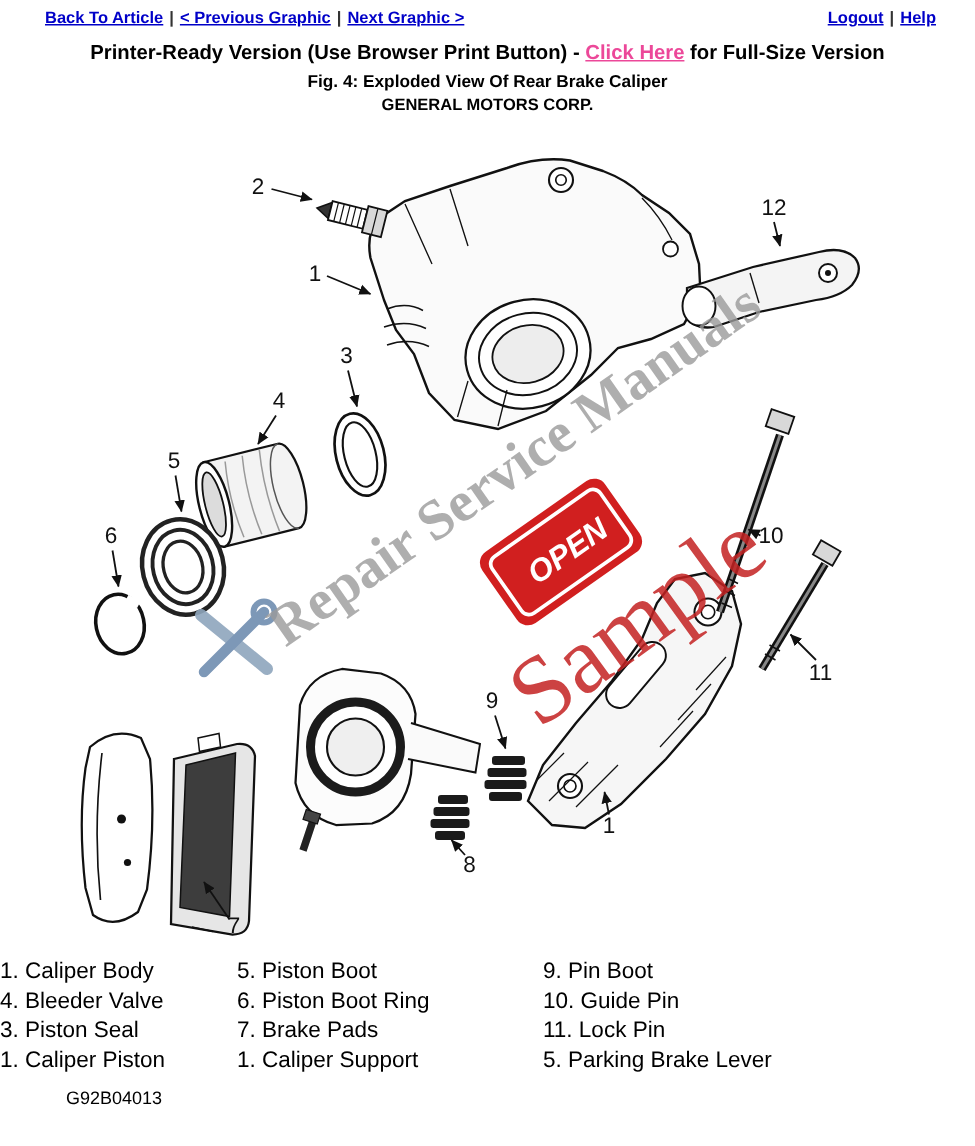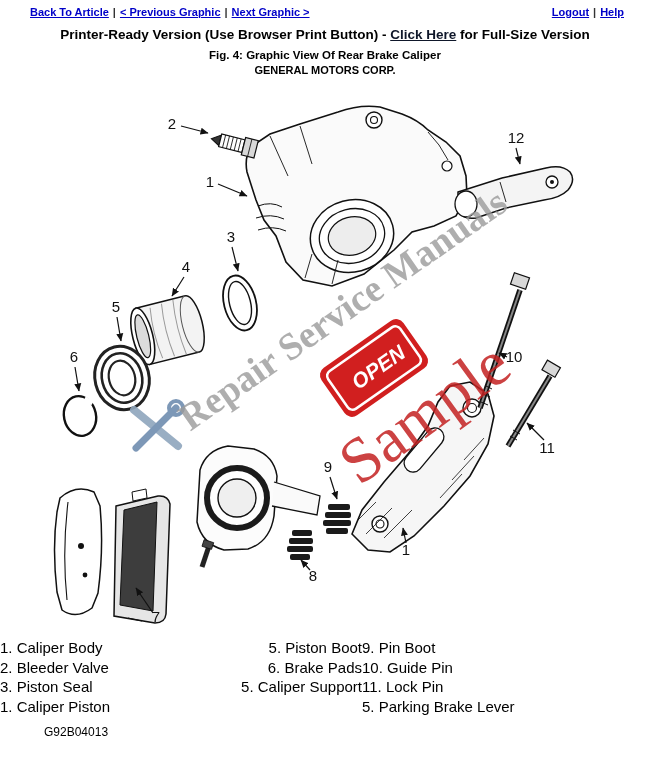--- a/index.html
+++ b/index.html
@@ -14,49 +14,49 @@
   .nav {
     display: flex; justify-content: space-between;
     padding: 6px 26px 0 30px;
     font-size: 11px; font-weight: bold; align-items: center;
   }
   .nav a { color: #0000c8; text-decoration: underline; cursor: pointer; }
   .sep { margin: 0 4px; color: #333; }
   .title-line {
     text-align: center; font-size: 13.5px; font-weight: bold; margin-top: 9px;
   }
-  .title-line a { color: #0f172a; text-decoration: underline; cursor: pointer; }
+  .title-line a { color: #ec4899; text-decoration: underline; cursor: pointer; }
   .fig-caption { text-align: center; font-size: 11.5px; font-weight: bold; margin-top: 7px; }
   .company { text-align: center; font-size: 11px; font-weight: bold; margin-top: 3px; }
   svg.diagram { display: block; margin-top: 2px; }
   .legend { display: flex; font-size: 15px; margin-top: 0px; }
   .legend-col { line-height: 19.5px; }
   .legend-col.c1 { width: 158px; }
-  .legend-col.c2 { width: 204px; text-align: right; }
+  .legend-col.c2 { width: 204px; }
   .doc-code { font-size: 12px; margin: 9px 0 0 44px; }
 </style>
 </head>
 <body>
 
 <div class="page">
 
   <div class="nav">
     <div class="nav-left">
       <a>Back To Article</a><span class="sep">|</span><a>&lt; Previous Graphic</a><span class="sep">|</span><a>Next Graphic &gt;</a>
     </div>
     <div class="nav-right">
       <a>Logout</a><span class="sep">|</span><a>Help</a>
     </div>
   </div>
 
   <div class="title-line">
     <span>Printer-Ready Version (Use Browser Print Button) - </span><a>Click Here</a><span> for Full-Size Version</span>
   </div>
 
-  <div class="fig-caption">Fig. 4: Graphic View Of Rear Brake Caliper</div>
+  <div class="fig-caption">Fig. 4: Exploded View Of Rear Brake Caliper</div>
   <div class="company">GENERAL MOTORS CORP.</div>
 
   <svg class="diagram" width="650" height="560" viewBox="0 0 650 560" xmlns="http://www.w3.org/2000/svg">
     <defs>
       <marker id="arr" markerWidth="9" markerHeight="9" refX="7.5" refY="4.5" orient="auto" markerUnits="userSpaceOnUse">
         <path d="M0,1 L8,4.5 L0,8 Z" fill="#111"></path>
       </marker>
     </defs>
 
     <g>
@@ -225,28 +225,29 @@
       <rect x="-44" y="-23" width="88" height="46" rx="6" fill="none" stroke="#fff" stroke-width="2.5"></rect>
       <text x="4" y="9" text-anchor="middle" font-size="21" font-weight="bold" font-style="italic" fill="#fff">OPEN</text>
     </g>
 
     <text transform="translate(437,352) rotate(-36)" text-anchor="middle" font-size="64" fill="#c42222" opacity="0.85" font-family="'Liberation Serif', serif">Sample</text>
   </svg>
 
   <div class="legend">
     <div class="legend-col c1">
       <div class="legend-item">1. Caliper Body</div>
-      <div class="legend-item">2. Bleeder Valve</div>
+      <div class="legend-item">4. Bleeder Valve</div>
       <div class="legend-item">3. Piston Seal</div>
       <div class="legend-item">1. Caliper Piston</div>
     </div>
     <div class="legend-col c2">
       <div class="legend-item">5. Piston Boot</div>
-      <div class="legend-item">6. Brake Pads</div>
-      <div class="legend-item">5. Caliper Support</div>
+      <div class="legend-item">6. Piston Boot Ring</div>
+      <div class="legend-item">7. Brake Pads</div>
+      <div class="legend-item">1. Caliper Support</div>
     </div>
     <div class="legend-col c3">
       <div class="legend-item">9. Pin Boot</div>
       <div class="legend-item">10. Guide Pin</div>
       <div class="legend-item">11. Lock Pin</div>
       <div class="legend-item">5. Parking Brake Lever</div>
     </div>
   </div>
 
   <div class="doc-code">G92B04013</div>

